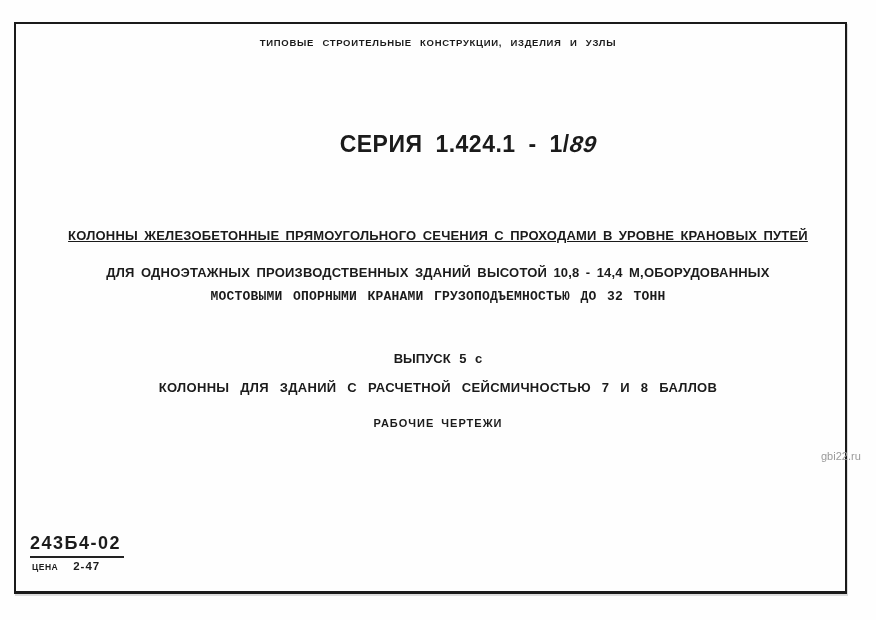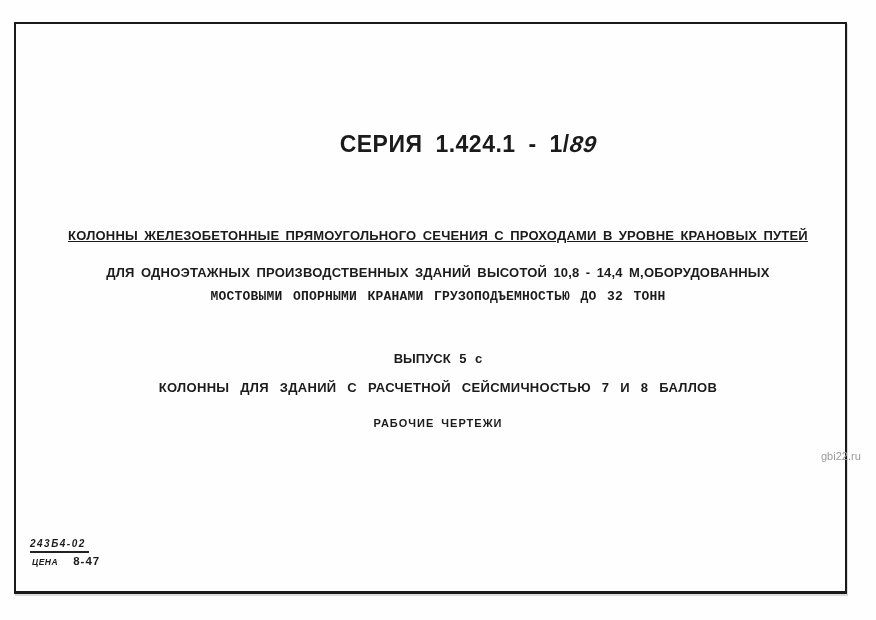--- a/index.html
+++ b/index.html
@@ -86,51 +86,50 @@
     z-index: 2;
   }
   .stamp {
     position: absolute;
     left: 30px;
     top: 533px;
     font-weight: bold;
   }
   .stamp-code {
     display: inline-block;
-    font-size: 10px;
+    font-size: 18px;
     letter-spacing: 1.5px;
     border-bottom: 2px solid #222222;
     padding: 0 3px 2px 0;
-    font-style: italic;
   }
   .stamp-price-row {
     display: flex;
     align-items: baseline;
     gap: 15px;
     margin-top: 2px;
     padding-left: 2px;
   }
   .price-label {
     font-size: 8.5px;
     letter-spacing: 0.5px;
     text-transform: uppercase;
-    font-style: italic;
   }
   .price-value {
     font-size: 11.5px;
     letter-spacing: 1px;
   }
 </style>
 </head>
 <body>
 
 <div class="scan-page">
 
   <div class="frame"></div>
 
+  <div class="tline header-title">ТИПОВЫЕ СТРОИТЕЛЬНЫЕ КОНСТРУКЦИИ, ИЗДЕЛИЯ И УЗЛЫ</div>
 
   <div class="tline series-title">
     <span>СЕРИЯ 1.424.1 - 1/</span><span class="series-hand">89</span>
   </div>
 
   <div class="tline main-line main-line-1">КОЛОННЫ ЖЕЛЕЗОБЕТОННЫЕ ПРЯМОУГОЛЬНОГО СЕЧЕНИЯ С ПРОХОДАМИ В УРОВНЕ КРАНОВЫХ ПУТЕЙ</div>
 
   <div class="tline main-line main-line-2">ДЛЯ ОДНОЭТАЖНЫХ ПРОИЗВОДСТВЕННЫХ ЗДАНИЙ ВЫСОТОЙ 10,8 - 14,4 М,ОБОРУДОВАННЫХ</div>
 
   <div class="tline main-line main-line-3">МОСТОВЫМИ ОПОРНЫМИ КРАНАМИ ГРУЗОПОДЪЕМНОСТЬЮ ДО 32 ТОНН</div>
@@ -140,17 +139,17 @@
   <div class="tline subtitle-line">КОЛОННЫ ДЛЯ ЗДАНИЙ С РАСЧЕТНОЙ СЕЙСМИЧНОСТЬЮ 7 И 8 БАЛЛОВ</div>
 
   <div class="tline doctype-line">РАБОЧИЕ ЧЕРТЕЖИ</div>
 
   <div class="watermark">gbi22.ru</div>
 
   <div class="stamp">
     <div class="stamp-code">243Б4-02</div>
     <div class="stamp-price-row">
       <span class="price-label">цена</span>
-      <span class="price-value">8-47</span>
+      <span class="price-value">2-47</span>
     </div>
   </div>
 
 </div>
 
 </body></html>

